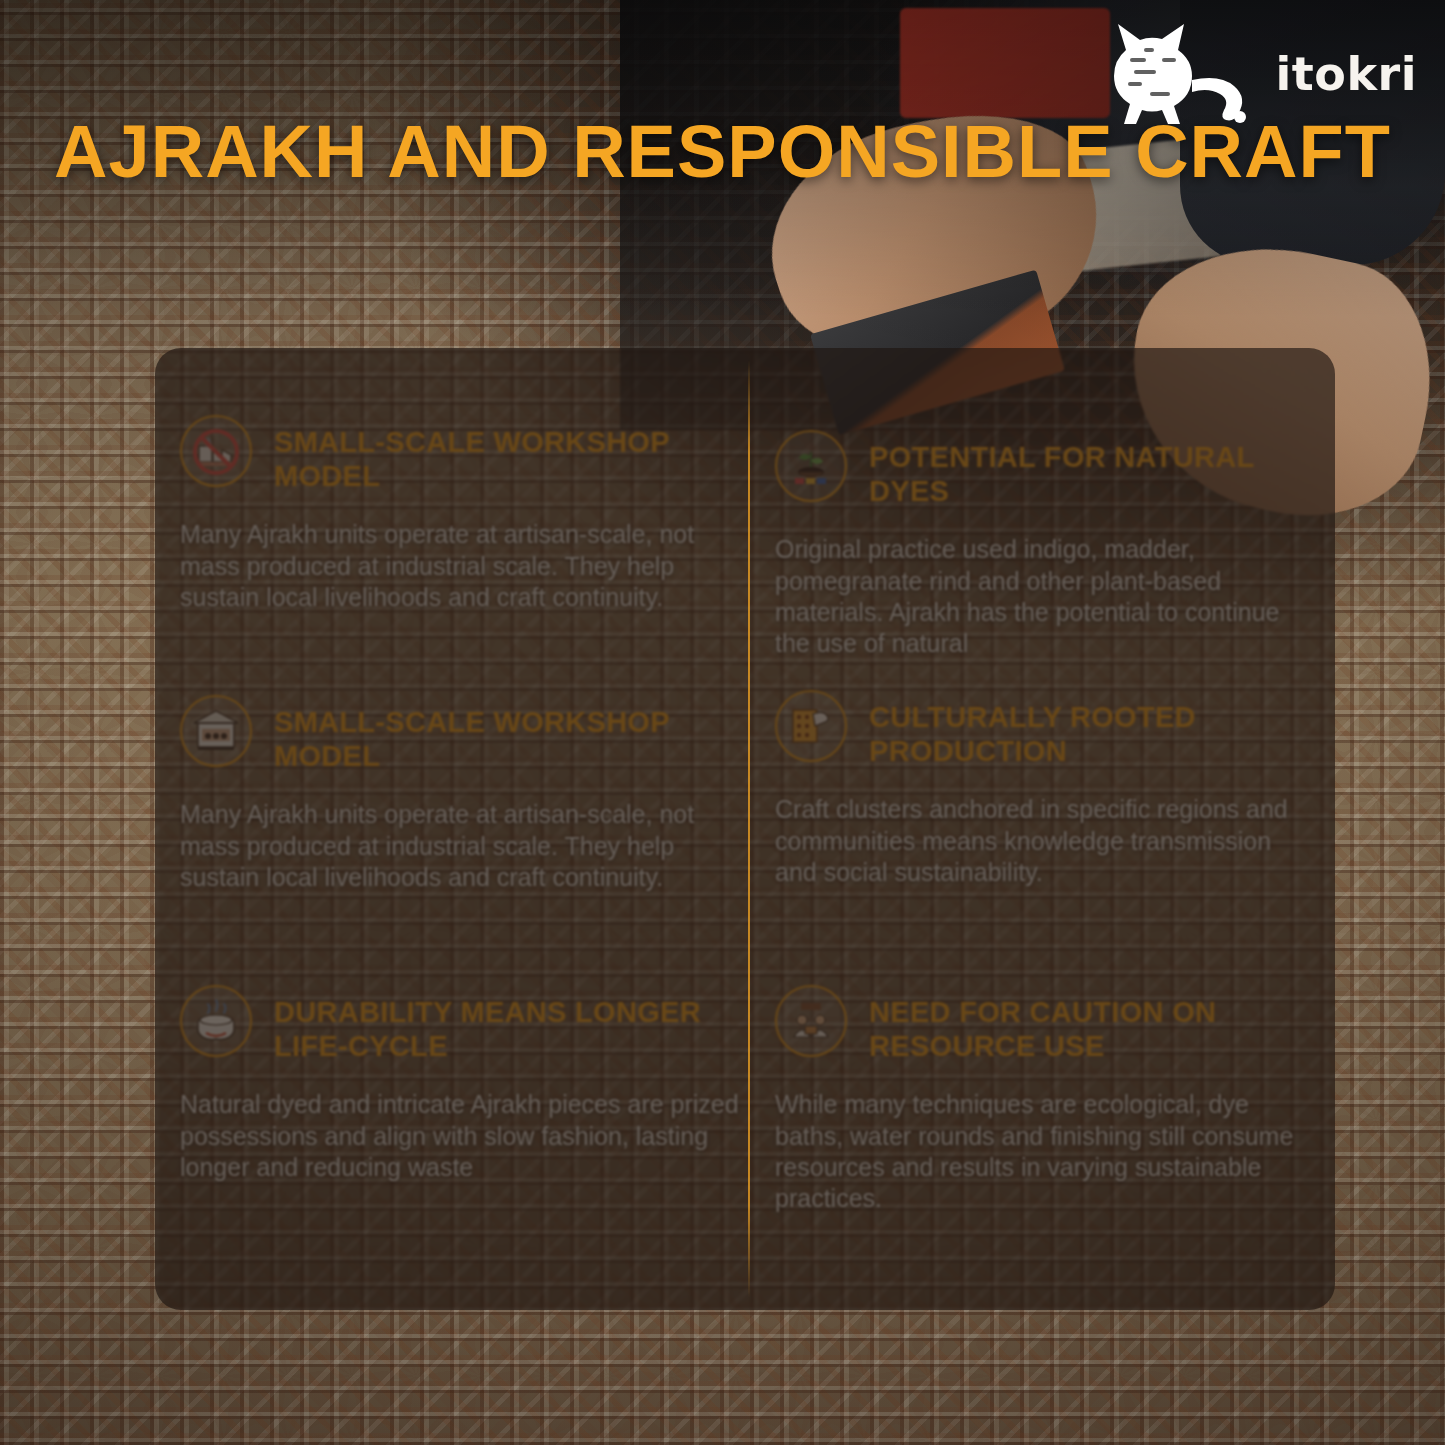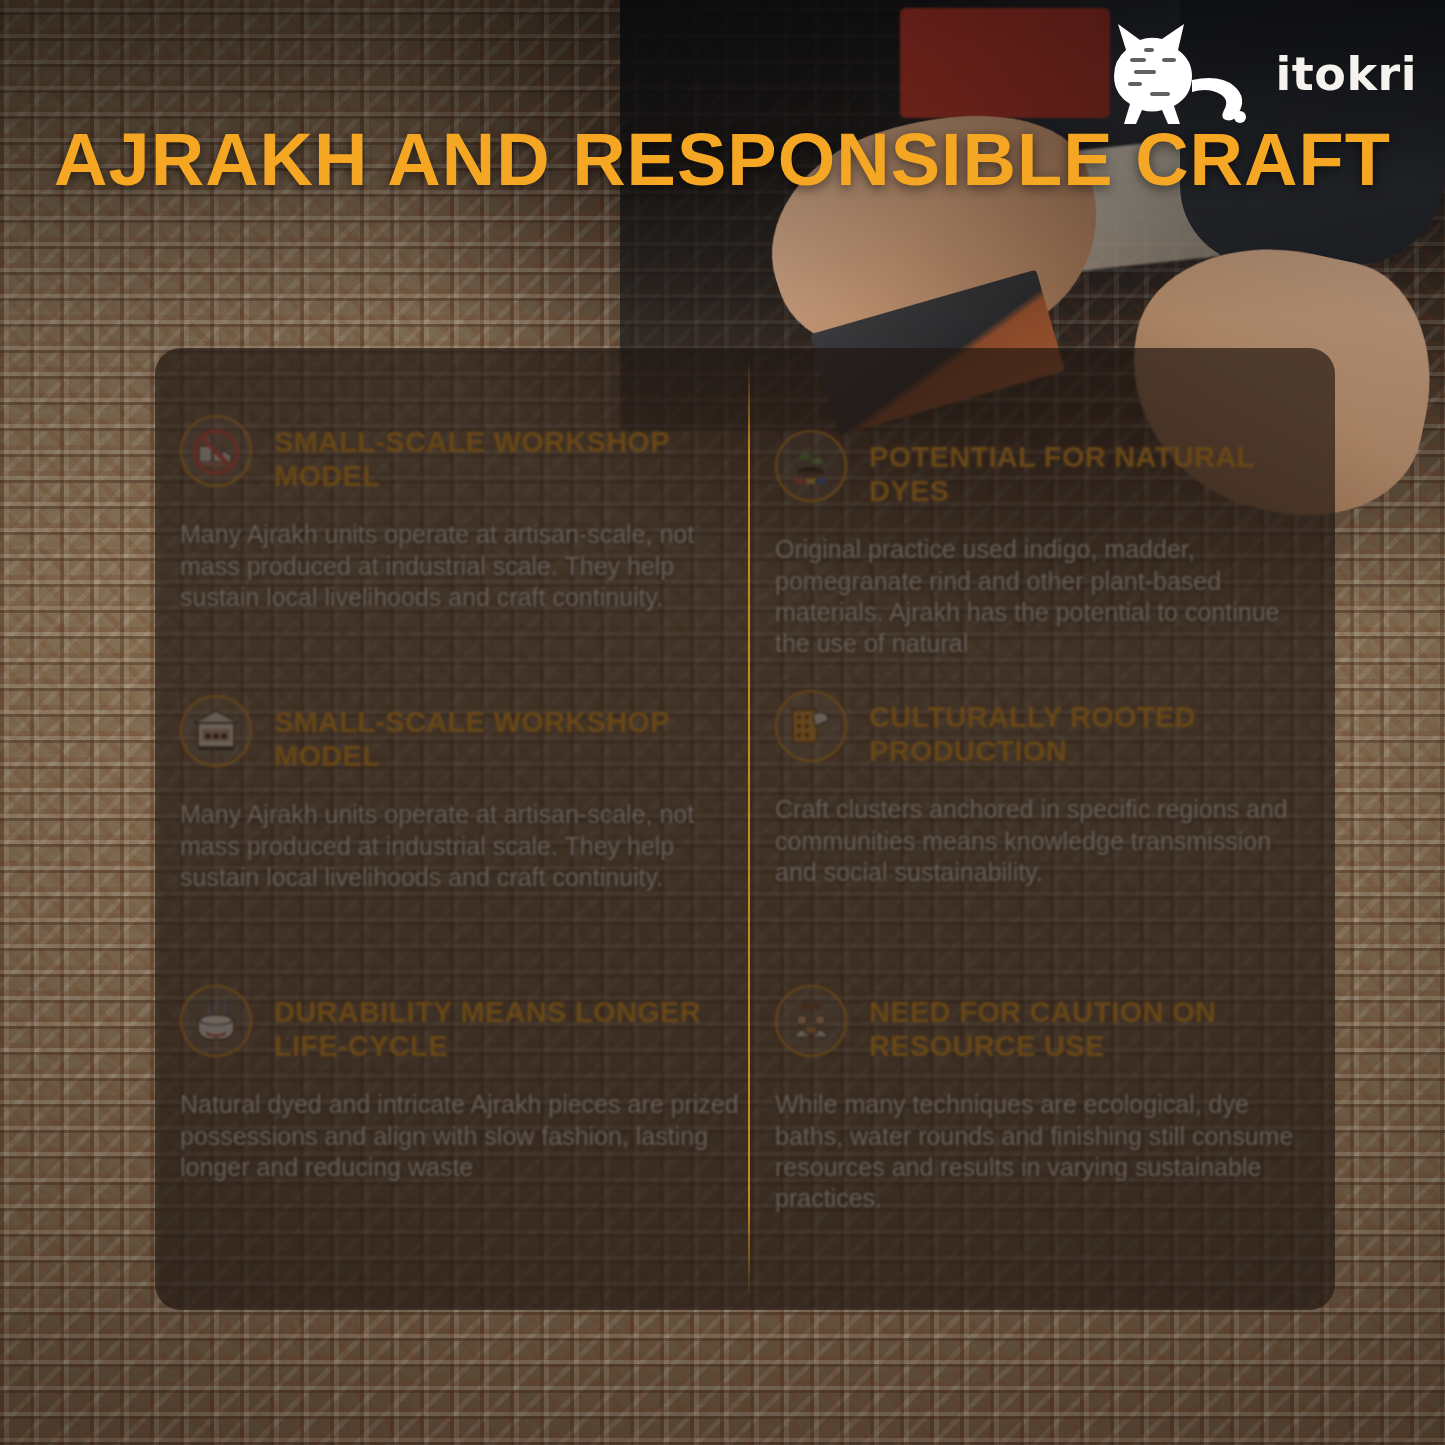--- a/index.html
+++ b/index.html
@@ -101,21 +101,21 @@
   .brand-word {
     color: #f6f3ee;
     font-size: 46px;
     font-weight: 700;
     letter-spacing: .5px;
     font-family: "DejaVu Sans", sans-serif;
   }
 
   
   .title {
-    position: absolute; top: 120px; left: 0; width: 1445px;
+    position: absolute; top: 112px; left: 0; width: 1445px;
     text-align: center;
     color: #f5a623;
     font-size: 74px;
     line-height: 1.08;
     font-weight: 800;
     letter-spacing: 1px;
     text-shadow: 0 3px 12px rgba(0,0,0,.55);
     z-index: 7;
   }
 

